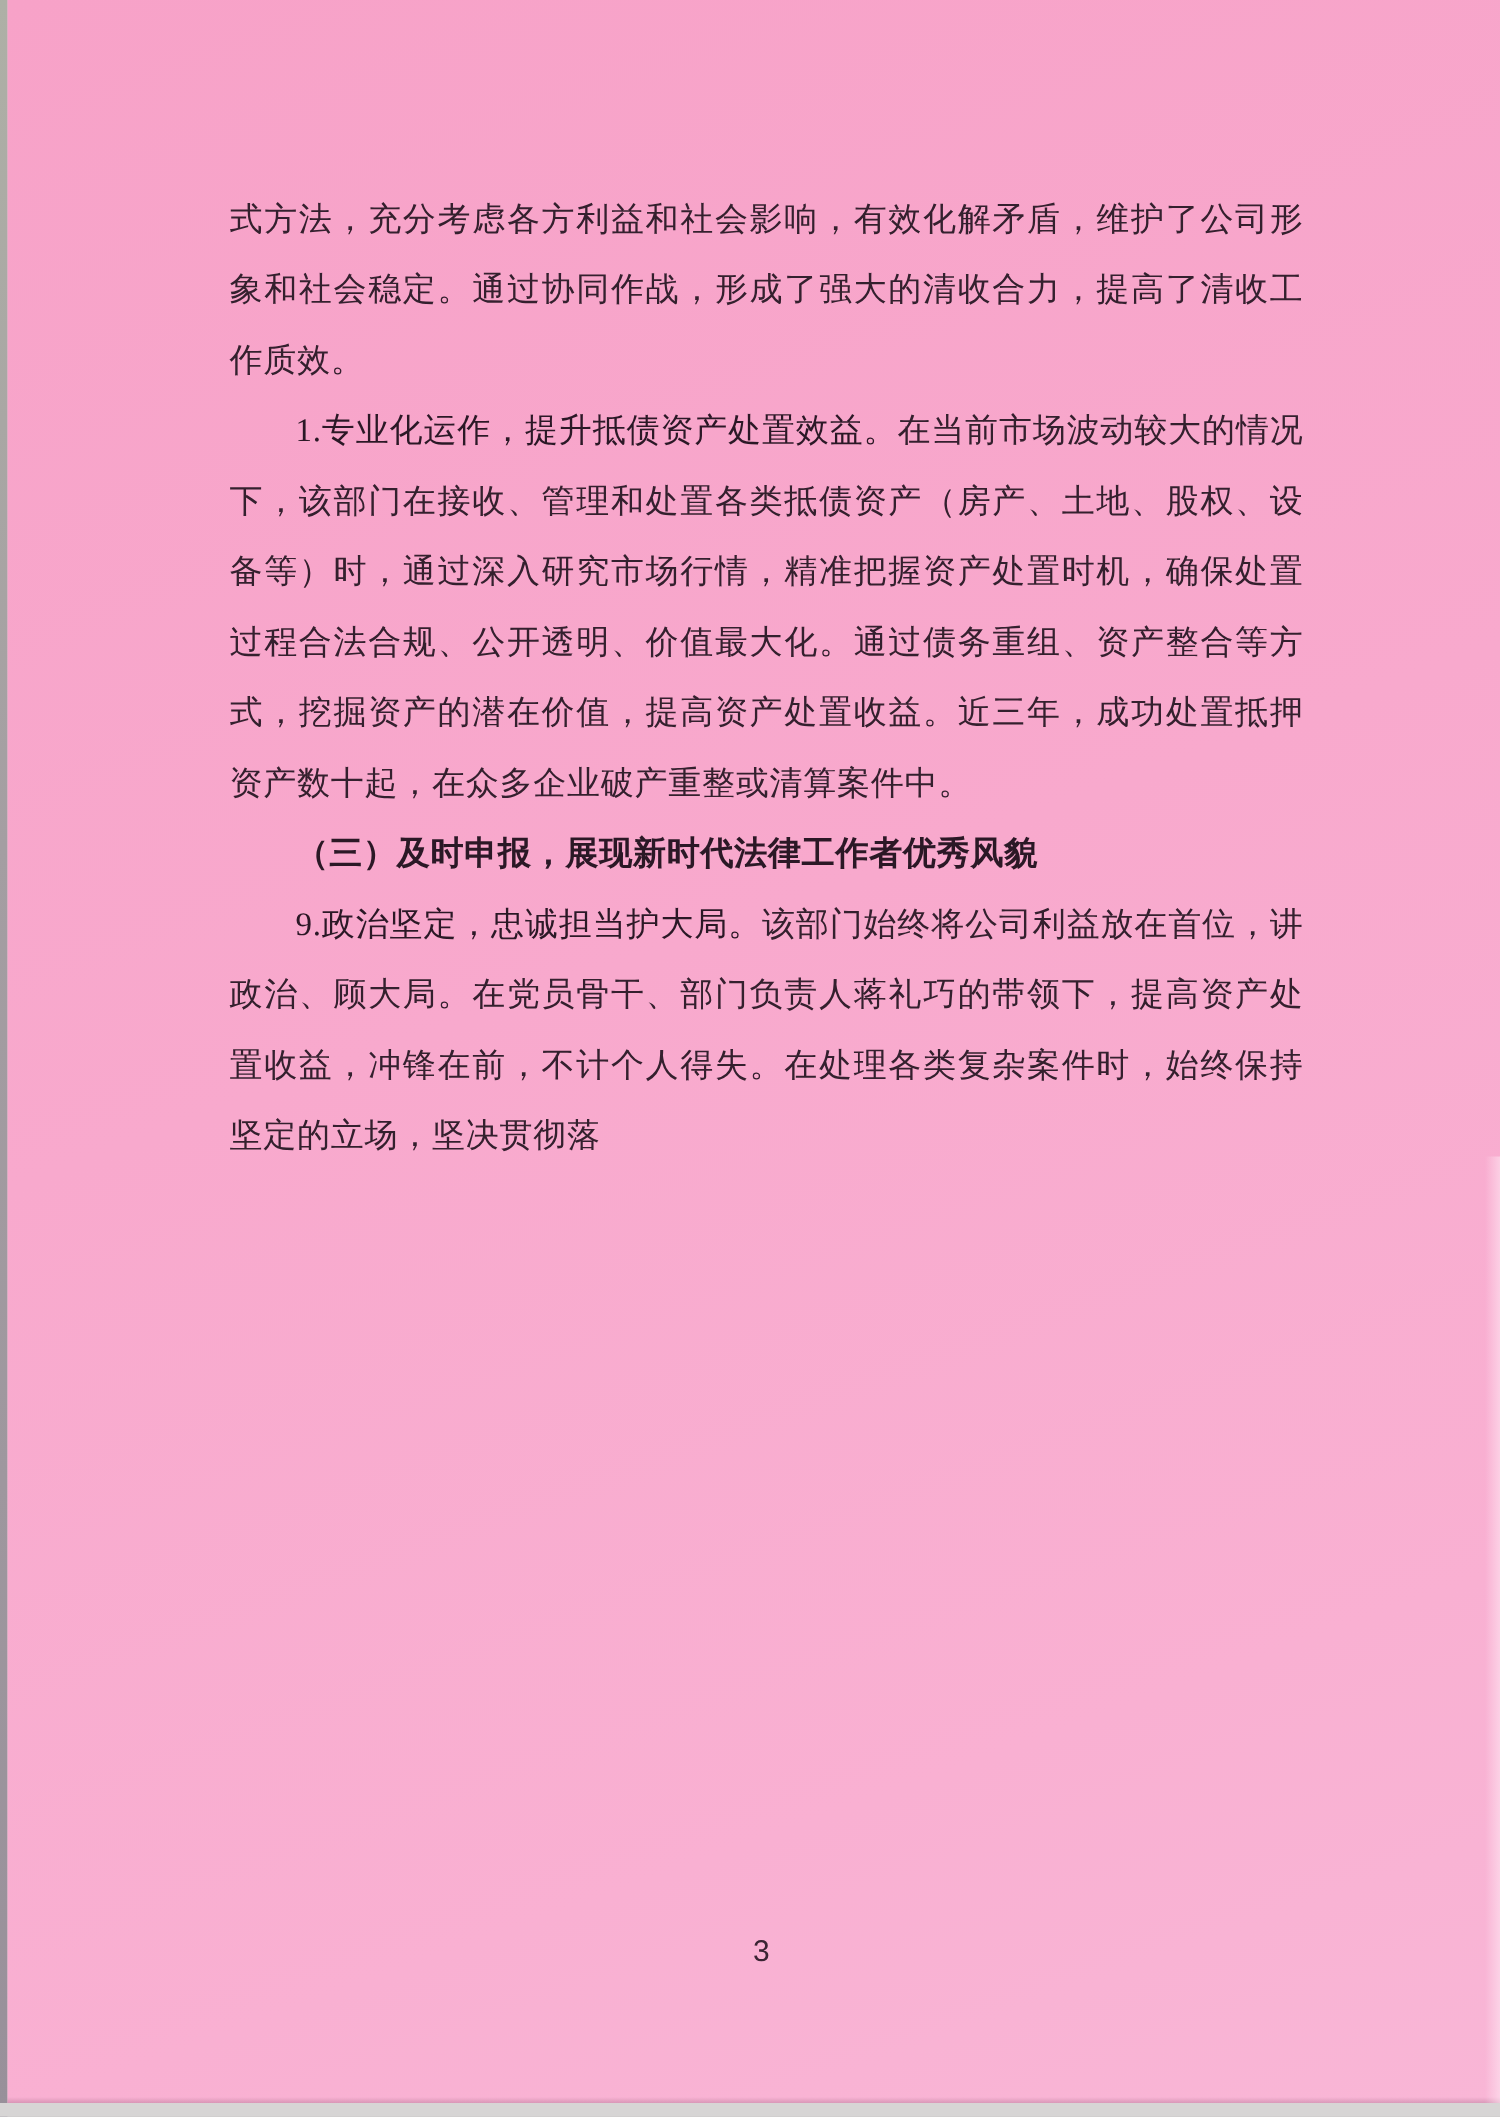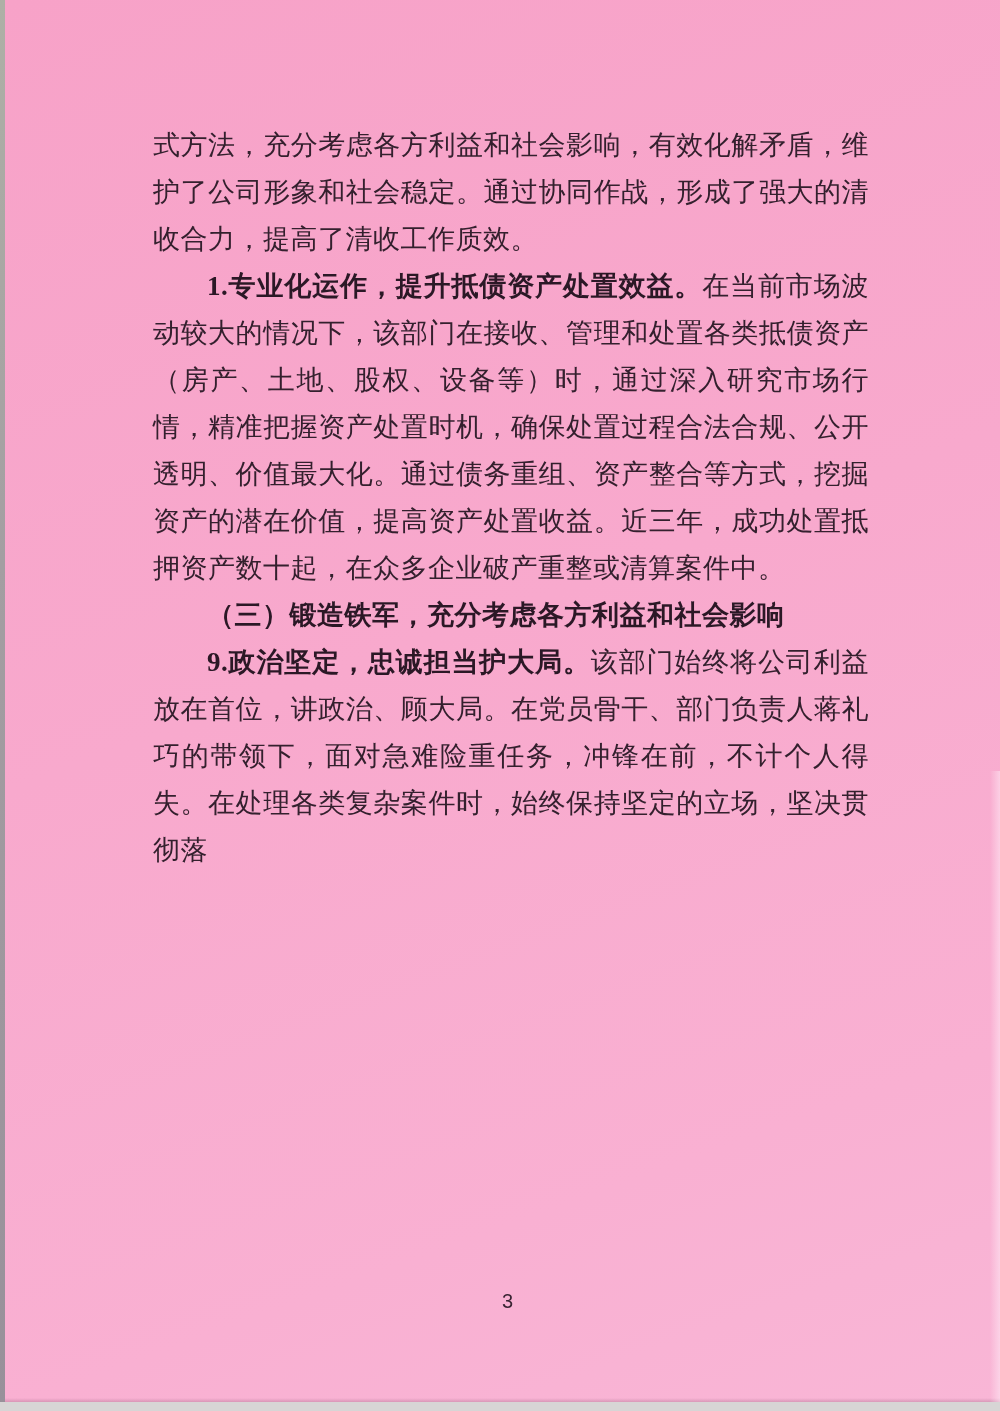--- a/index.html
+++ b/index.html
@@ -48,42 +48,42 @@
     position: absolute;
     left: 0; bottom: 0;
     width: 100%; height: 4px;
     background: linear-gradient(180deg, rgba(0,0,0,0) 0%, rgba(120,70,100,0.25) 100%);
   }
   .text-block {
     position: absolute;
     left: 148px;
     top: 122px;
     width: 716px;
-    font-size: 27px;
+    font-size: 22px;
     line-height: 47px;
     letter-spacing: 0.5px;
     color: #34202e;
     text-align: justify;
     text-justify: inter-character;
   }
   .para {
     margin: 0;
     text-indent: 2em;
   }
   .para.no-indent {
     text-indent: 0;
   }
   .heading {
     margin: 0;
     text-indent: 2em;
     font-weight: bold;
     color: #2b1826;
   }
   .lead {
-    font-weight: bold;
+    font-weight: normal;
     color: #2b1826;
   }
   .page-footer {
     position: absolute;
     left: 5px; top: 1290px;
     width: 995px;
     text-align: center;
     font-size: 20px;
     color: #3a2433;
     font-family: "Liberation Sans", "DejaVu Sans", sans-serif;
@@ -98,21 +98,21 @@
 <div class="paper">
 
   <div class="text-block">
 
     <p class="para no-indent">式方法，充分考虑各方利益和社会影响，有效化解矛盾，维护了公司形象和社会稳定。通过协同作战，形成了强大的清收合力，提高了清收工作质效。</p>
 
 
     <p class="para"><span class="lead">1.专业化运作，提升抵债资产处置效益。</span><span>在当前市场波动较大的情况下，该部门在接收、管理和处置各类抵债资产（房产、土地、股权、设备等）时，通过深入研究市场行情，精准把握资产处置时机，确保处置过程合法合规、公开透明、价值最大化。通过债务重组、资产整合等方式，挖掘资产的潜在价值，提高资产处置收益。近三年，成功处置抵押资产数十起，在众多企业破产重整或清算案件中。</span></p>
 
 
-    <p class="heading">（三）锻造铁军，充分考虑各方利益和社会影响</p>
+    <p class="heading">（三）及时申报，展现新时代法律工作者优秀风貌</p>
 
-    <p class="para"><span class="lead">9.政治坚定，忠诚担当护大局。</span><span>该部门始终将公司利益放在首位，讲政治、顾大局。在党员骨干、部门负责人蒋礼巧的带领下，面对急难险重任务，冲锋在前，不计个人得失。在处理各类复杂案件时，始终保持坚定的立场，坚决贯彻落</span></p>
+    <p class="para"><span class="lead">9.政治坚定，忠诚担当护大局。</span><span>该部门始终将公司利益放在首位，讲政治、顾大局。在党员骨干、部门负责人蒋礼巧的带领下，提高资产处置收益，冲锋在前，不计个人得失。在处理各类复杂案件时，始终保持坚定的立场，坚决贯彻落</span></p>
 
   </div>
 
   <div class="page-footer">3</div>
 
 </div>
 
 </body></html>

